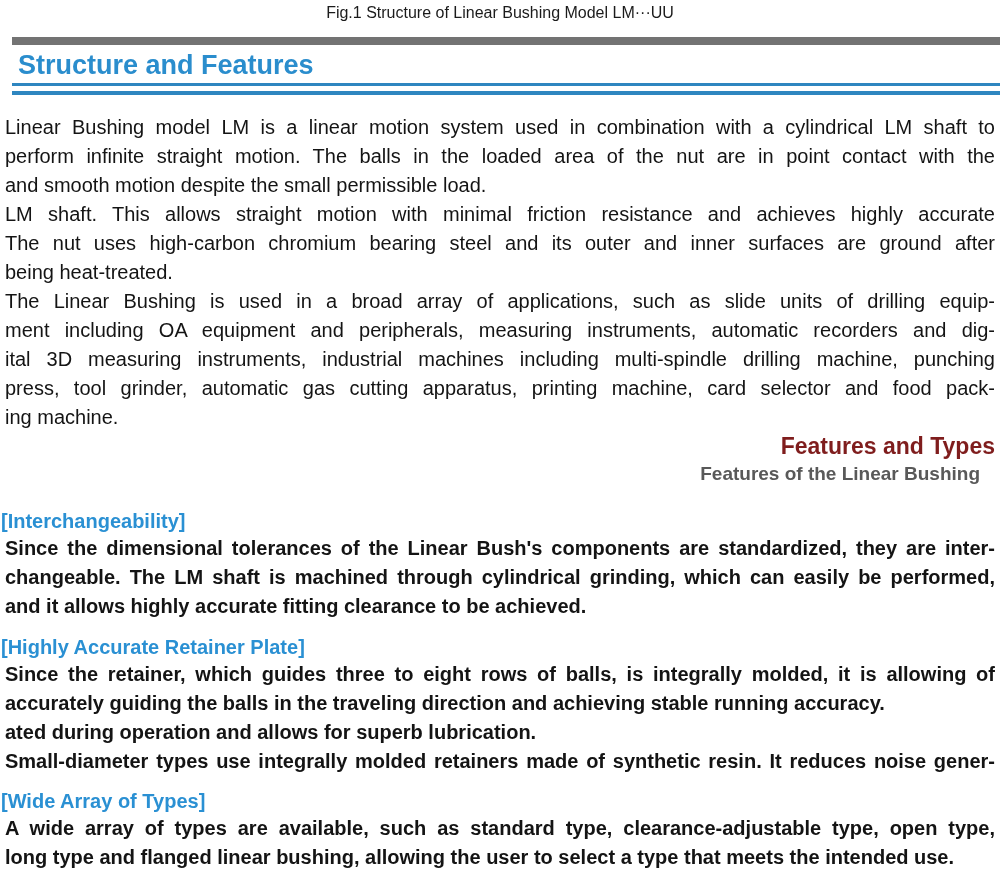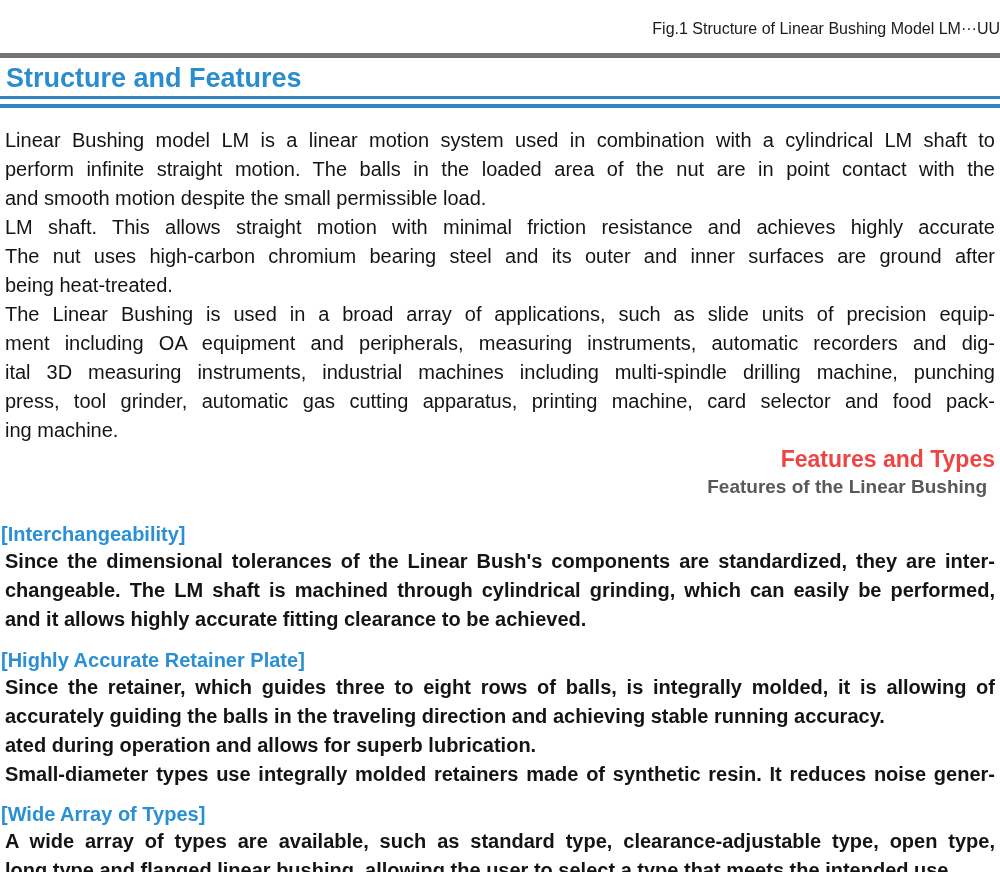--- a/index.html
+++ b/index.html
@@ -9,30 +9,30 @@
   }
   body {
     width: 1000px;
     height: 872px;
     position: relative;
     font-family: "Liberation Sans", "DejaVu Sans", sans-serif;
     color: #141414;
     overflow: hidden;
   }
   .caption {
-    text-align: right;
+    text-align: center;
     font-size: 16px;
     line-height: 22px;
-    padding-top: 10px;
+    padding-top: 2px;
     color: #1b1b1b;
-    margin-top: 8px;
   }
   .header {
     margin-top: 13px;
-    border-top: 5px solid #737373;
+    border-top: 8px solid #737373;
+    margin-left: 12px;
   }
   .header-title {
     color: #2a8dcd;
     font-weight: bold;
     font-size: 27px;
     line-height: 30px;
     padding: 5px 0 3px 6px;
     letter-spacing: 0px;
   }
   .double-rule {
@@ -52,33 +52,33 @@
     text-align: justify;
     text-align-last: justify;
     white-space: normal;
   }
   .line.last {
     text-align: left;
     text-align-last: left;
   }
   .features-heading {
     text-align: right;
-    color: #ef4444;
+    color: #7f1d1d;
     font-weight: bold;
     font-size: 23px;
     line-height: 28px;
     padding-right: 5px;
   }
   .features-subheading {
     text-align: right;
     color: #595959;
     font-weight: bold;
     font-size: 19px;
     line-height: 28px;
-    padding-right: 13px;
+    padding-right: 20px;
     margin-left: 11px;
   }
   .section-heading {
     color: #2a90d3;
     font-weight: bold;
     font-size: 20px;
     line-height: 26px;
     padding-left: 1px;
   }
   .mt-first { margin-top: 20px; }
@@ -114,21 +114,21 @@
   <div class="double-rule"></div>
 </div>
 
 <div class="content">
   <span class="line">Linear Bushing model LM is a linear motion system used in combination with a cylindrical LM shaft to</span>
   <span class="line">perform infinite straight motion. The balls in the loaded area of the nut are in point contact with the</span>
   <span class="line last">and smooth motion despite the small permissible load.</span>
   <span class="line">LM shaft. This allows straight motion with minimal friction resistance and achieves highly accurate</span>
   <span class="line">The nut uses high-carbon chromium bearing steel and its outer and inner surfaces are ground after</span>
   <span class="line last">being heat-treated.</span>
-  <span class="line">The Linear Bushing is used in a broad array of applications, such as slide units of precision equip-</span>
+  <span class="line">The Linear Bushing is used in a broad array of applications, such as slide units of drilling equip-</span>
   <span class="line">ment including OA equipment and peripherals, measuring instruments, automatic recorders and dig-</span>
   <span class="line">ital 3D measuring instruments, industrial machines including multi-spindle drilling machine, punching</span>
   <span class="line">press, tool grinder, automatic gas cutting apparatus, printing machine, card selector and food pack-</span>
   <span class="line last">ing machine.</span>
 </div>
 
 <div class="features-heading">Features and Types</div>
 <div class="features-subheading">Features of the Linear Bushing</div>
 
 <div class="section-heading mt-first">[Interchangeability]</div>

